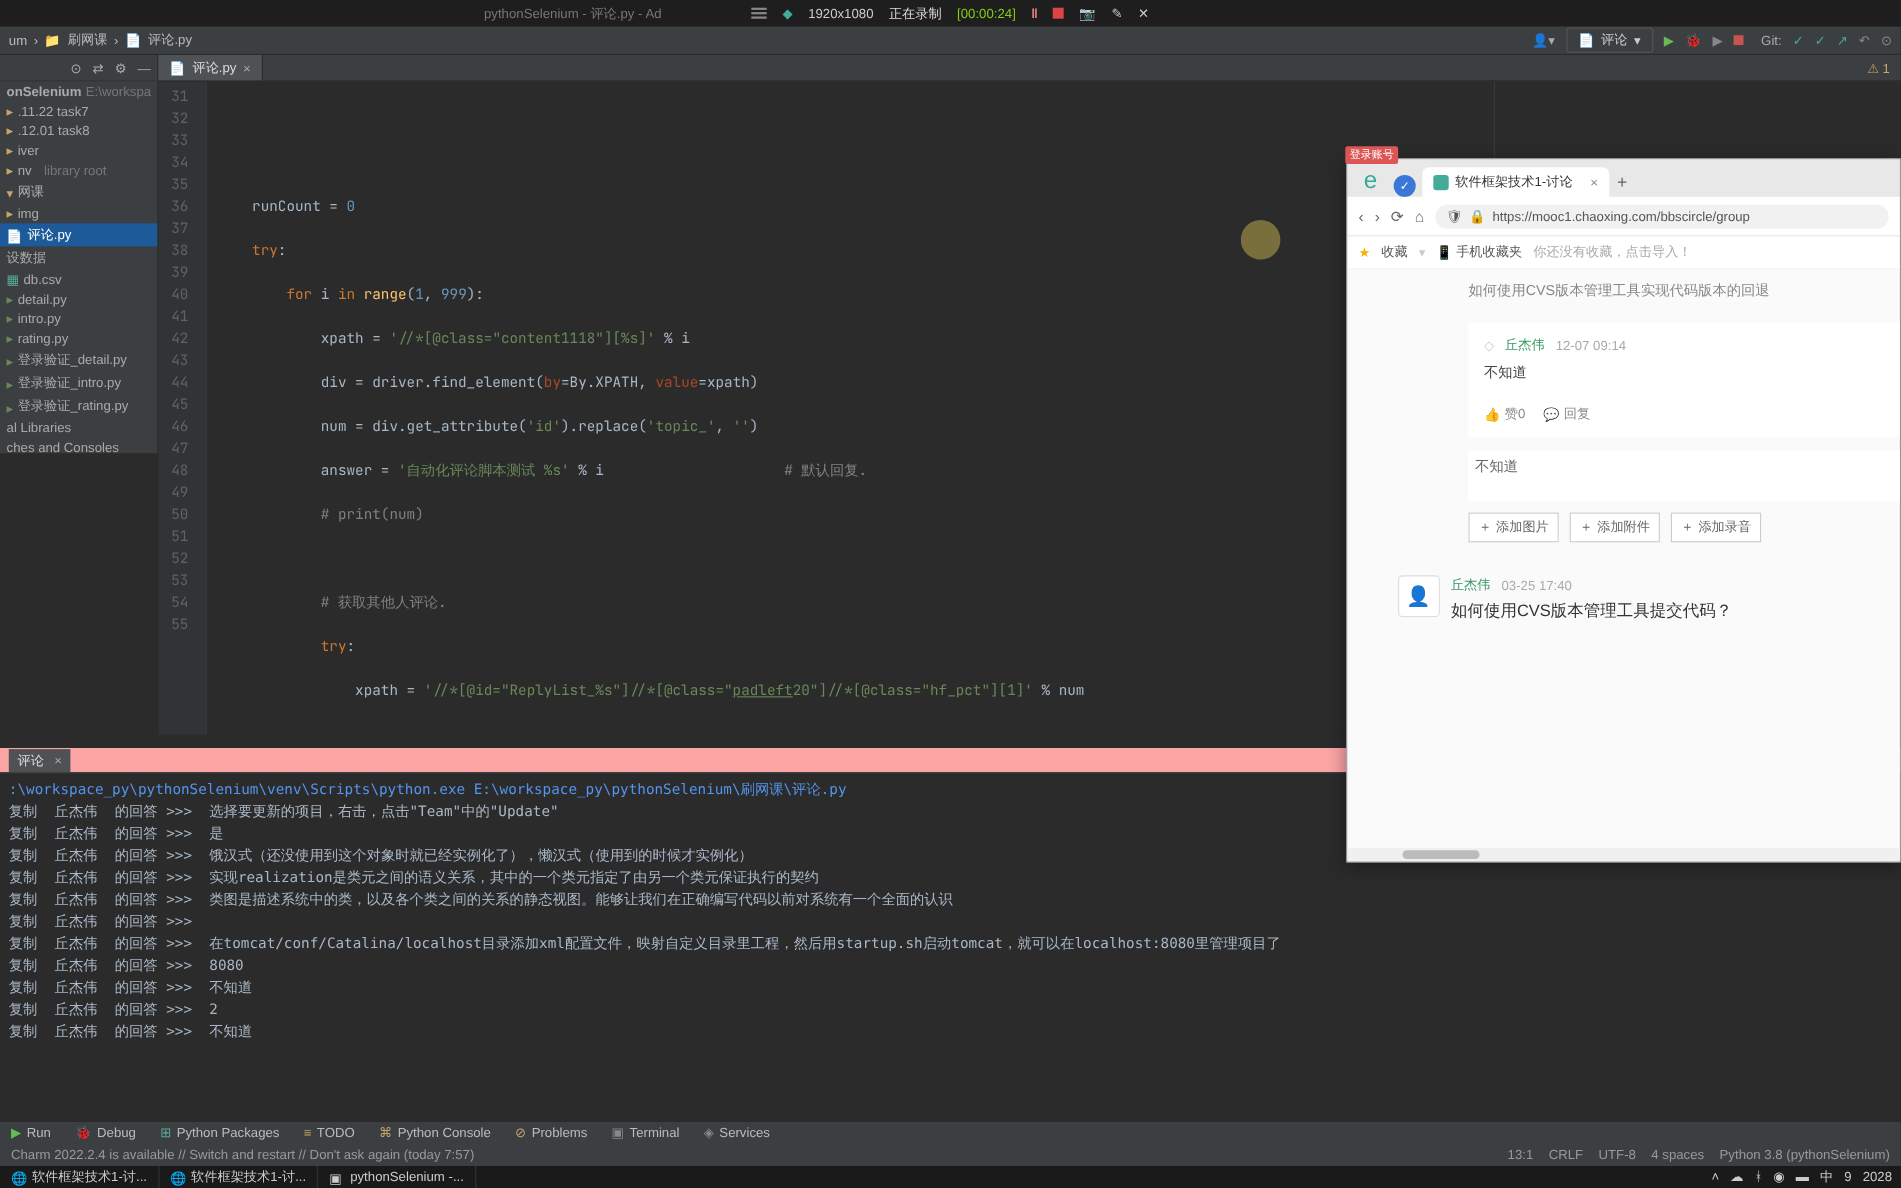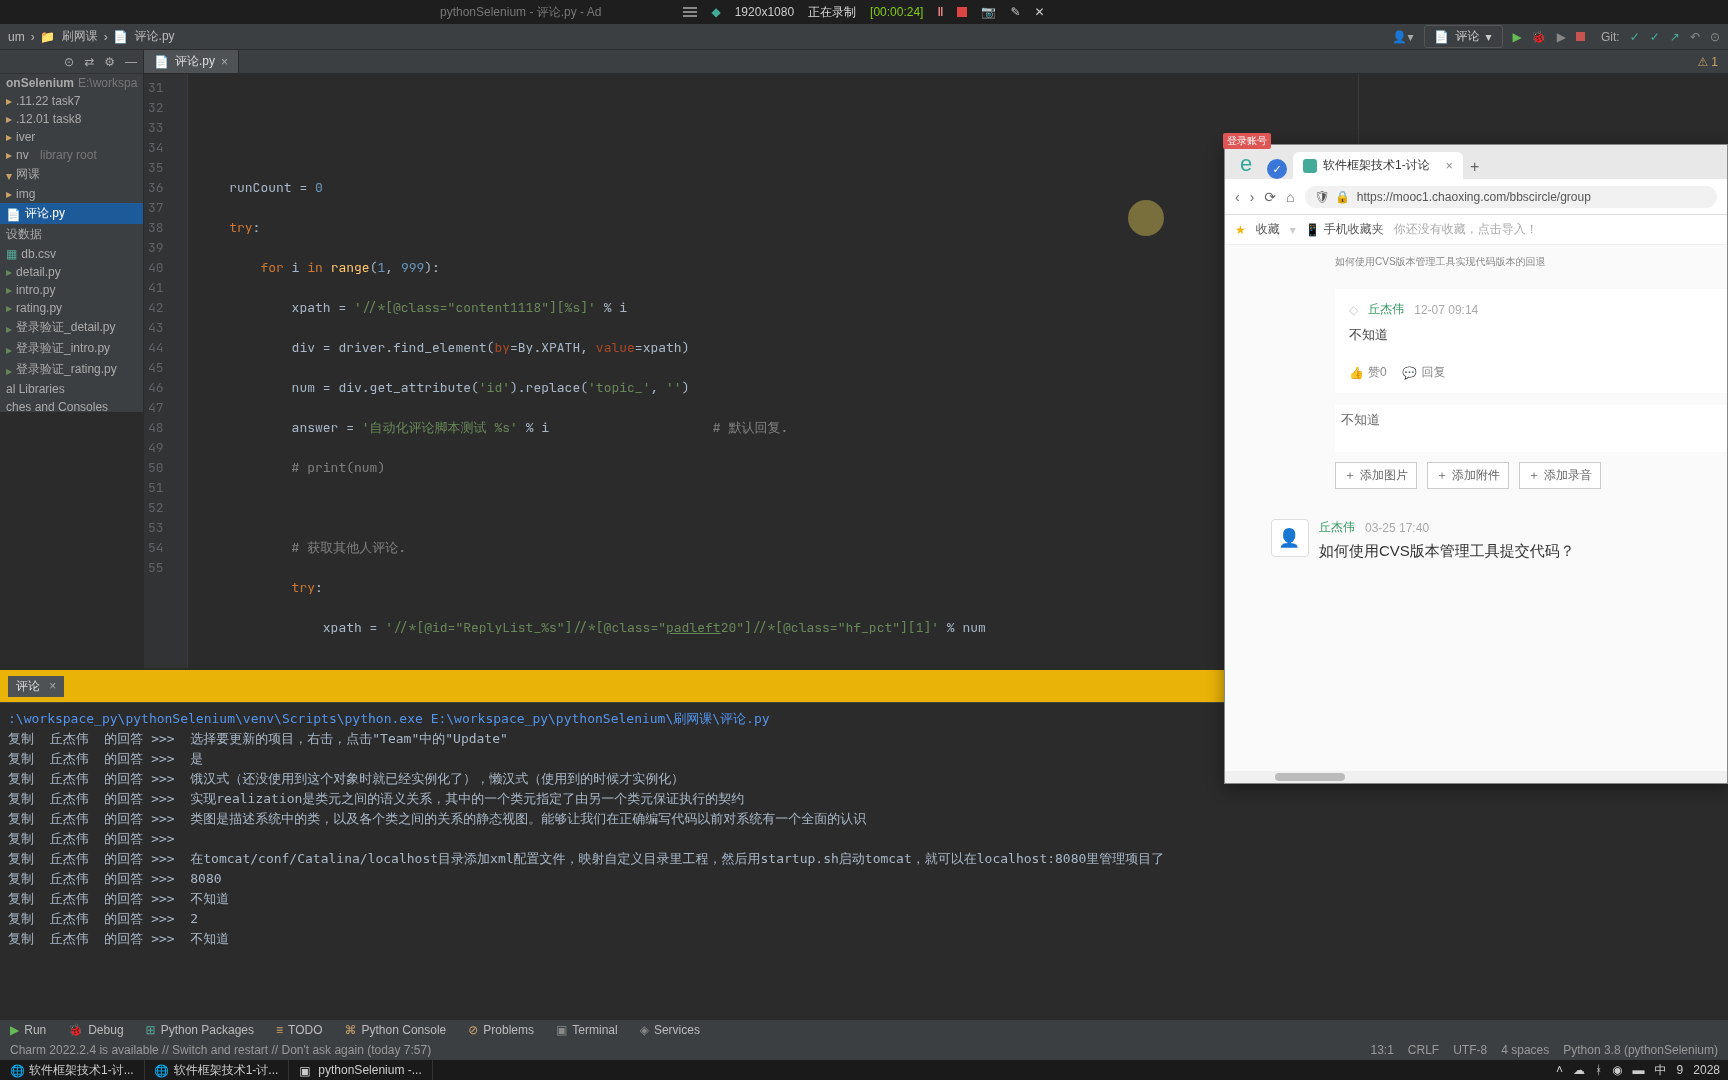--- a/index.html
+++ b/index.html
@@ -107,21 +107,21 @@
 .ed-tab .close-x { color: #aaa; cursor: pointer; }
 .ed-warn { margin-left: auto; margin-right: 10px; color: #c9a36b; display: flex; align-items: center; gap: 3px; }
 
 
 .editor {
   position: absolute; top: 74px; left: 144px; right: 0; bottom: 412px;
   background: #2b2b2b; display: flex; font-family: 'JetBrains Mono', Consolas, monospace;
   font-size: 13px; overflow: hidden;
 }
 .gutter {
-  width: 44px; background: #313335; color: #606366; text-align: left;
+  width: 44px; background: #313335; color: #606366; text-align: center;
   padding: 4px 8px 4px 4px; line-height: 20px; border-right: 1px solid #3a3a3a;
 }
 .gut-line { height: 20px; }
 .code-body {
   flex: 1; padding: 4px 0 4px 10px; line-height: 20px; white-space: pre;
   color: #a9b7c6; position: relative;
 }
 .code-line { height: 20px; }
 .tok-kw { color: #cc7832; }
 .tok-str { color: #6a8759; }
@@ -130,22 +130,22 @@
 .tok-fn { color: #ffc66d; }
 .tok-param { color: #aa4926; }
 .ruler { position: absolute; left: 1170px; top: 0; bottom: 0; width: 1px; background: #3a3a3a; }
 .cursor-dot {
   position: absolute; left: 940px; top: 126px; width: 36px; height: 36px;
   background: rgba(200,180,80,0.5); border-radius: 50%;
 }
 
 
 .run-tab-strip {
-  position: absolute; left: 0; right: 0; bottom: 378px; height: 32px;
-  background: #eab308; display: flex; align-items: center; padding: 0 8px;
+  position: absolute; left: 0; right: 0; bottom: 378px; height: 22px;
+  background: #fca5a5; display: flex; align-items: center; padding: 0 8px;
 }
 .run-tab-strip .rtab { padding: 2px 8px; background: #4e5254; color: #ddd; font-size: 12px; }
 .run-panel {
   position: absolute; left: 0; right: 0; bottom: 60px; height: 318px;
   background: #2b2b2b; font-family: Consolas, monospace; font-size: 13px;
   color: #a9b7c6; padding: 6px 8px; line-height: 20px; overflow: hidden;
   border-top: 1px solid #444;
 }
 .run-line { white-space: pre; }
 .path-blue { color: #5394ec; }
@@ -601,21 +601,21 @@
     <span class="star">★</span>
     <span>收藏</span>
     <span style="color:#ccc">▾</span>
     <span class="bm-item">
         <span>📱</span>
         <span>手机收藏夹</span>
       </span>
     <span style="color:#aaa">你还没有收藏，点击导入！</span>
   </div>
   <div class="br-content">
-    <div style="margin-left:110px;color:#888;font-size:10px;margin-bottom:20px;">如何使用CVS版本管理工具实现代码版本的回退</div>
+    <div style="margin-left:110px;color:#888;font-size:13px;margin-bottom:20px;">如何使用CVS版本管理工具实现代码版本的回退</div>
     <div class="post-card">
       <div class="post-meta">
         <span style="color:#ccc">◇</span>
         <span class="post-author">丘杰伟</span>
         <span class="post-time">12-07 09:14</span>
       </div>
       <div class="post-body">不知道</div>
       <div class="post-actions">
         <span class="act">
             <span class="like-ico">👍</span>

